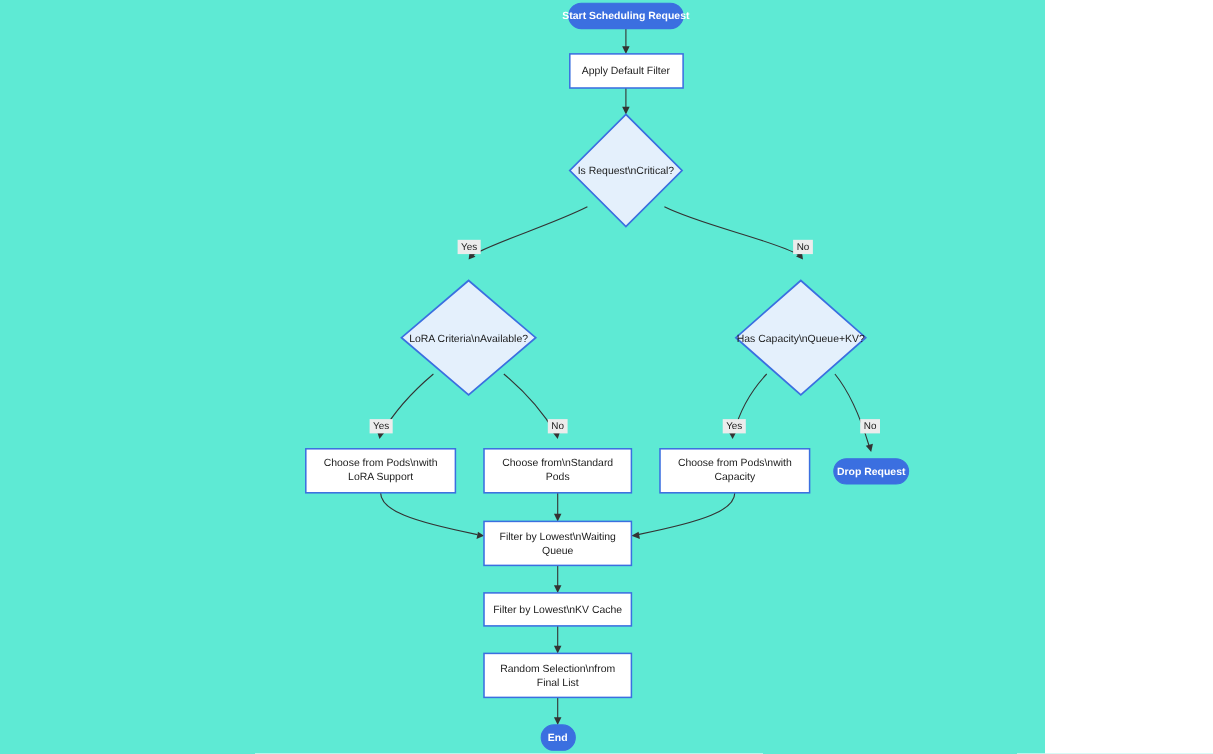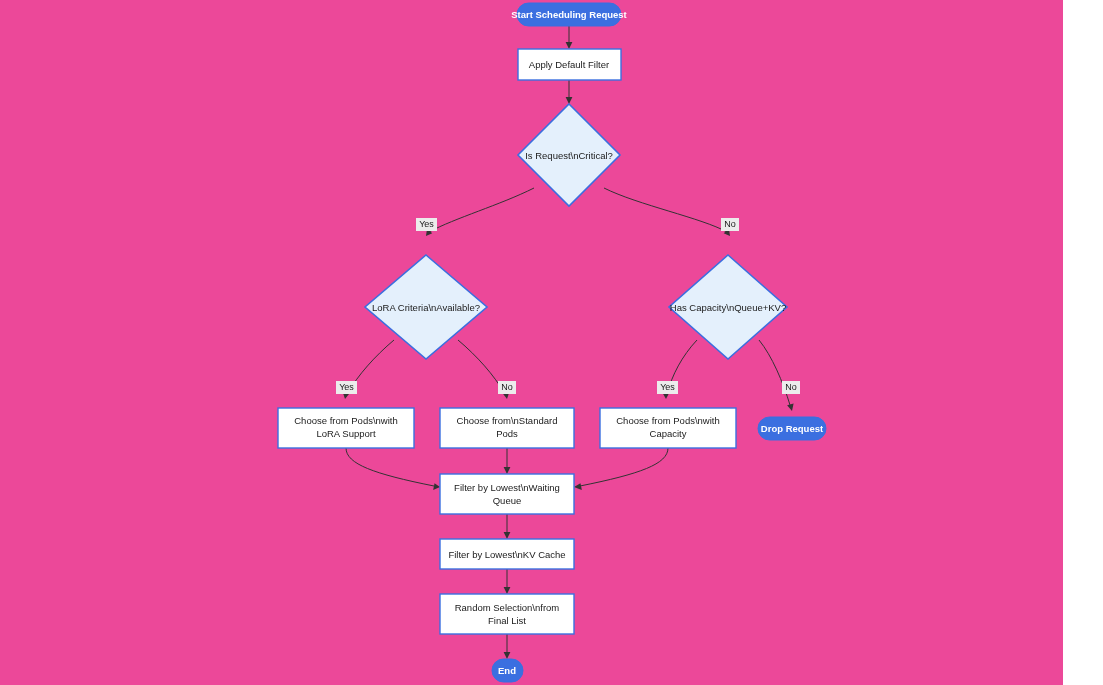--- a/index.html
+++ b/index.html
@@ -8,23 +8,23 @@
     background: #ffffff;
   }
   body {
     width: 1103px;
     height: 685px;
     overflow: hidden;
     font-family: "Liberation Sans", sans-serif;
   }
   #flowchart-canvas {
     position: relative;
-    width: 1063px;
+    width: 950px;
     height: 685px;
-    background: #ec4899;
+    background: #5eead4;
   }
   svg#diagram {
     display: block;
     width: 1103px;
     height: 685px;
   }
   .edge-path {
     fill: none;
     stroke: #333333;
     stroke-width: 1;

